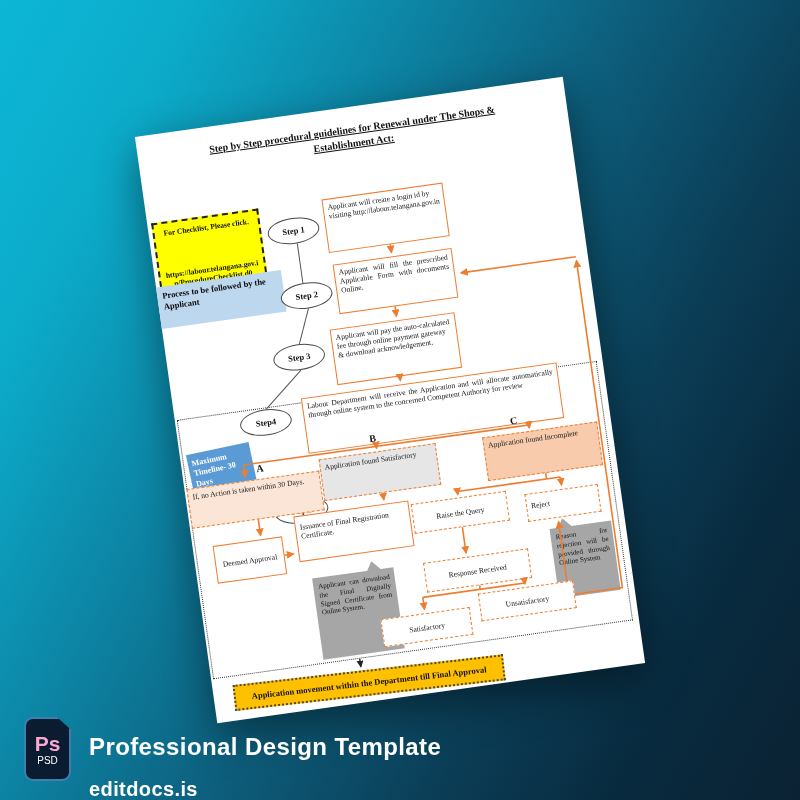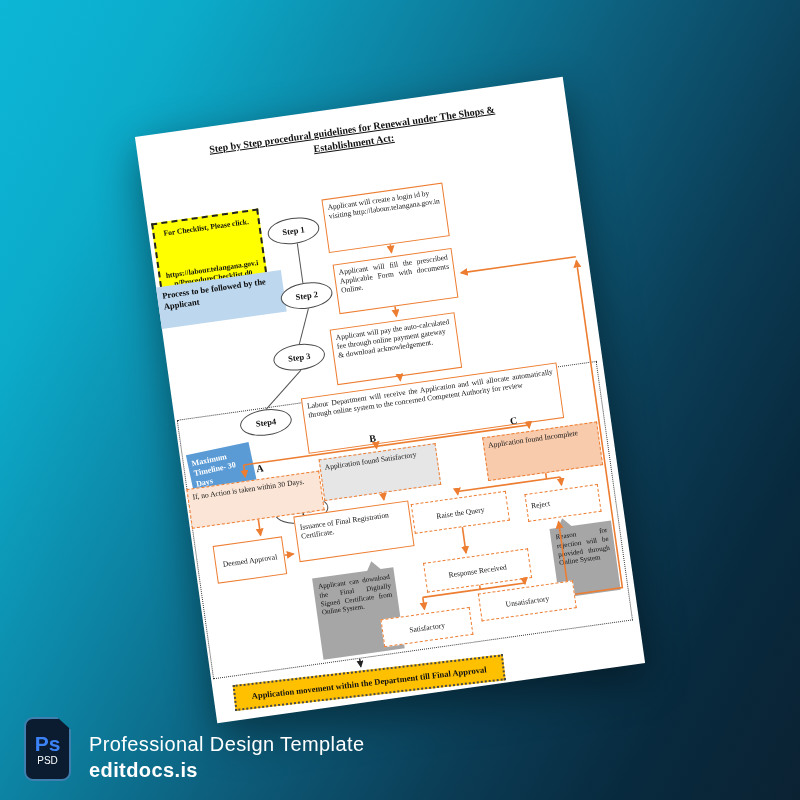--- a/index.html
+++ b/index.html
@@ -47,25 +47,25 @@
   }
   svg.wires { position:absolute; left:0; top:0; z-index:3; pointer-events:none; }
   
   .ps-badge {
     position:absolute; left:24px; top:717px; width:47px; height:64px;
     background:#0b1c30; border:2.4px solid #3e7fb0; border-radius:9px;
     clip-path:polygon(0 0, 70% 0, 100% 20%, 100% 100%, 0 100%);
     display:flex; flex-direction:column; align-items:center; justify-content:center; gap:2px;
     font-family:"Liberation Sans", sans-serif; z-index:5;
   }
-  .ps-badge .ps { color:#3b82f6; font-size:21px; font-weight:bold; line-height:1; }
+  .ps-badge .ps { color:#f9a8d4; font-size:21px; font-weight:bold; line-height:1; }
   .ps-badge .psd { color:#ffffff; font-size:10px; font-weight:normal; line-height:1; }
   .brand-text { position:absolute; left:89px; top:733px; font-family:"Liberation Sans", sans-serif; color:#fff; z-index:5; }
-  .brand-text .l1 { font-size:20px; font-weight:normal; letter-spacing:.4px; }
-  .brand-text .l2 { font-size:20px; font-weight:bold; letter-spacing:.4px; margin-top:3px; }
+  .brand-text .l1 { font-size:24px; font-weight:bold; letter-spacing:.4px; }
+  .brand-text .l2 { font-size:20px; font-weight:bold; letter-spacing:.4px; margin-top:17px; }
 </style>
 </head>
 <body>
 
 <div class="stage">
 
   <div class="page">
 
     <div class="abs doc-title">
       <span>Step by Step procedural guidelines for Renewal under The Shops &amp;</span><br>

